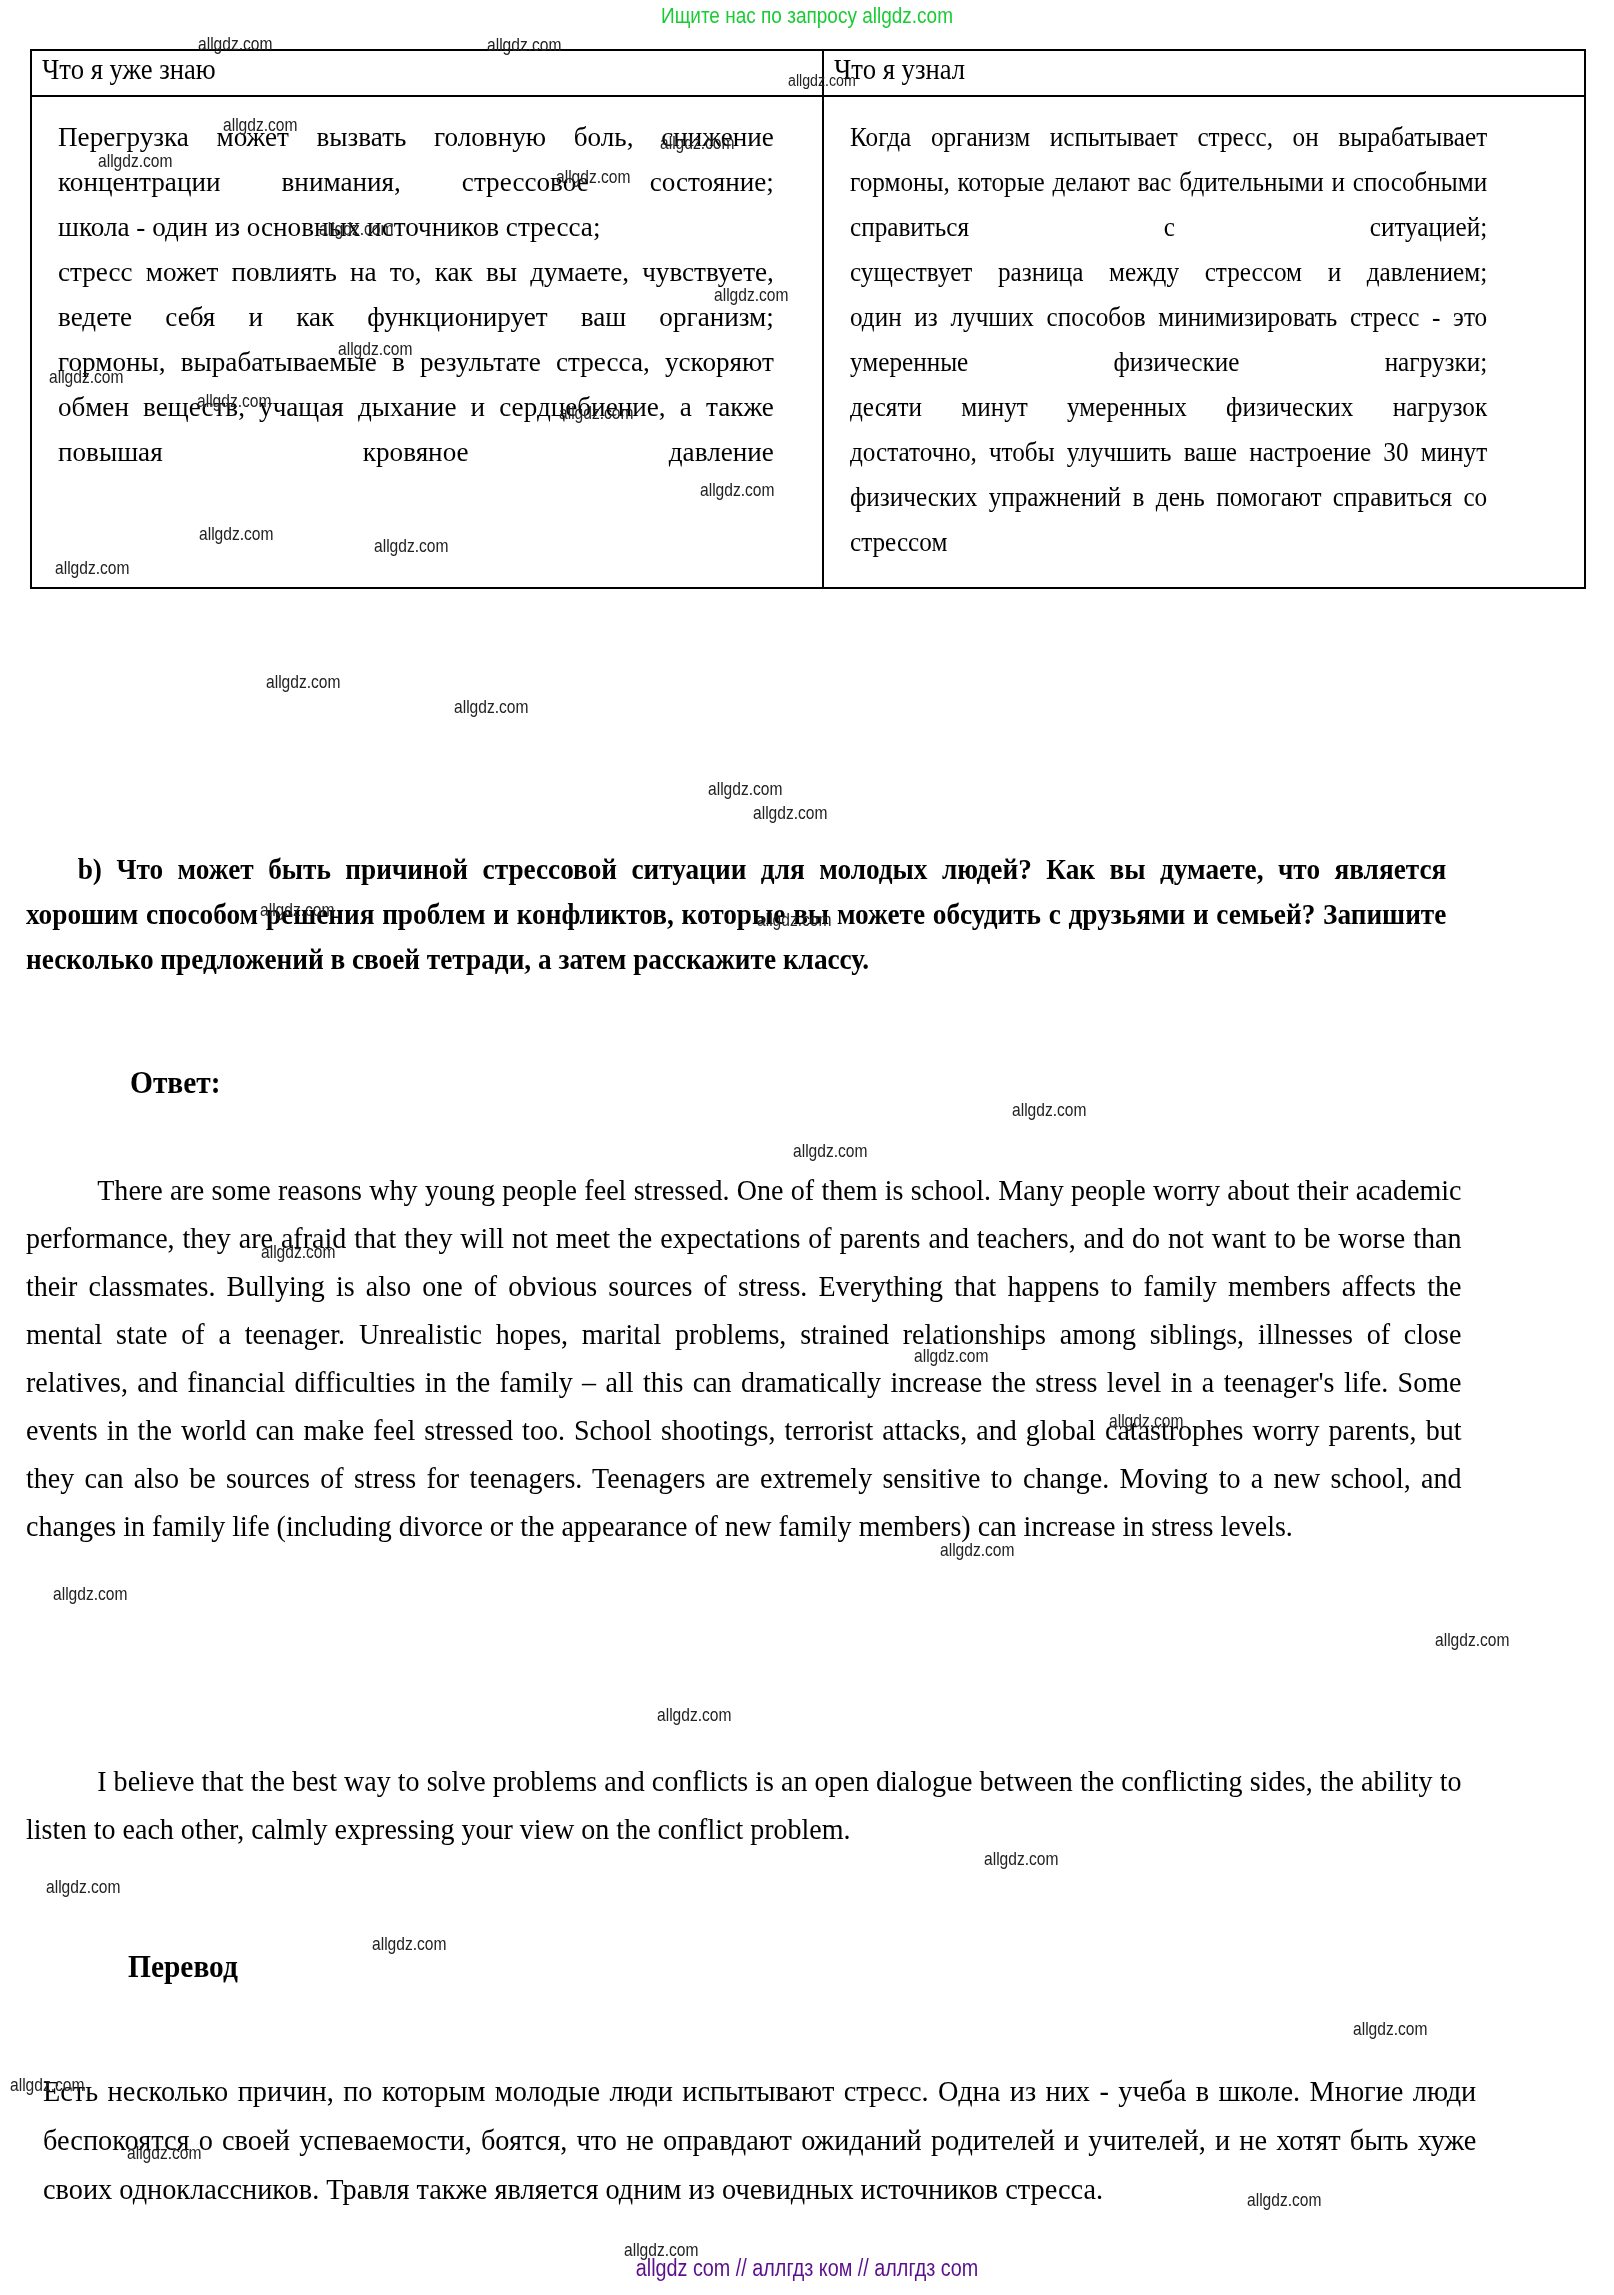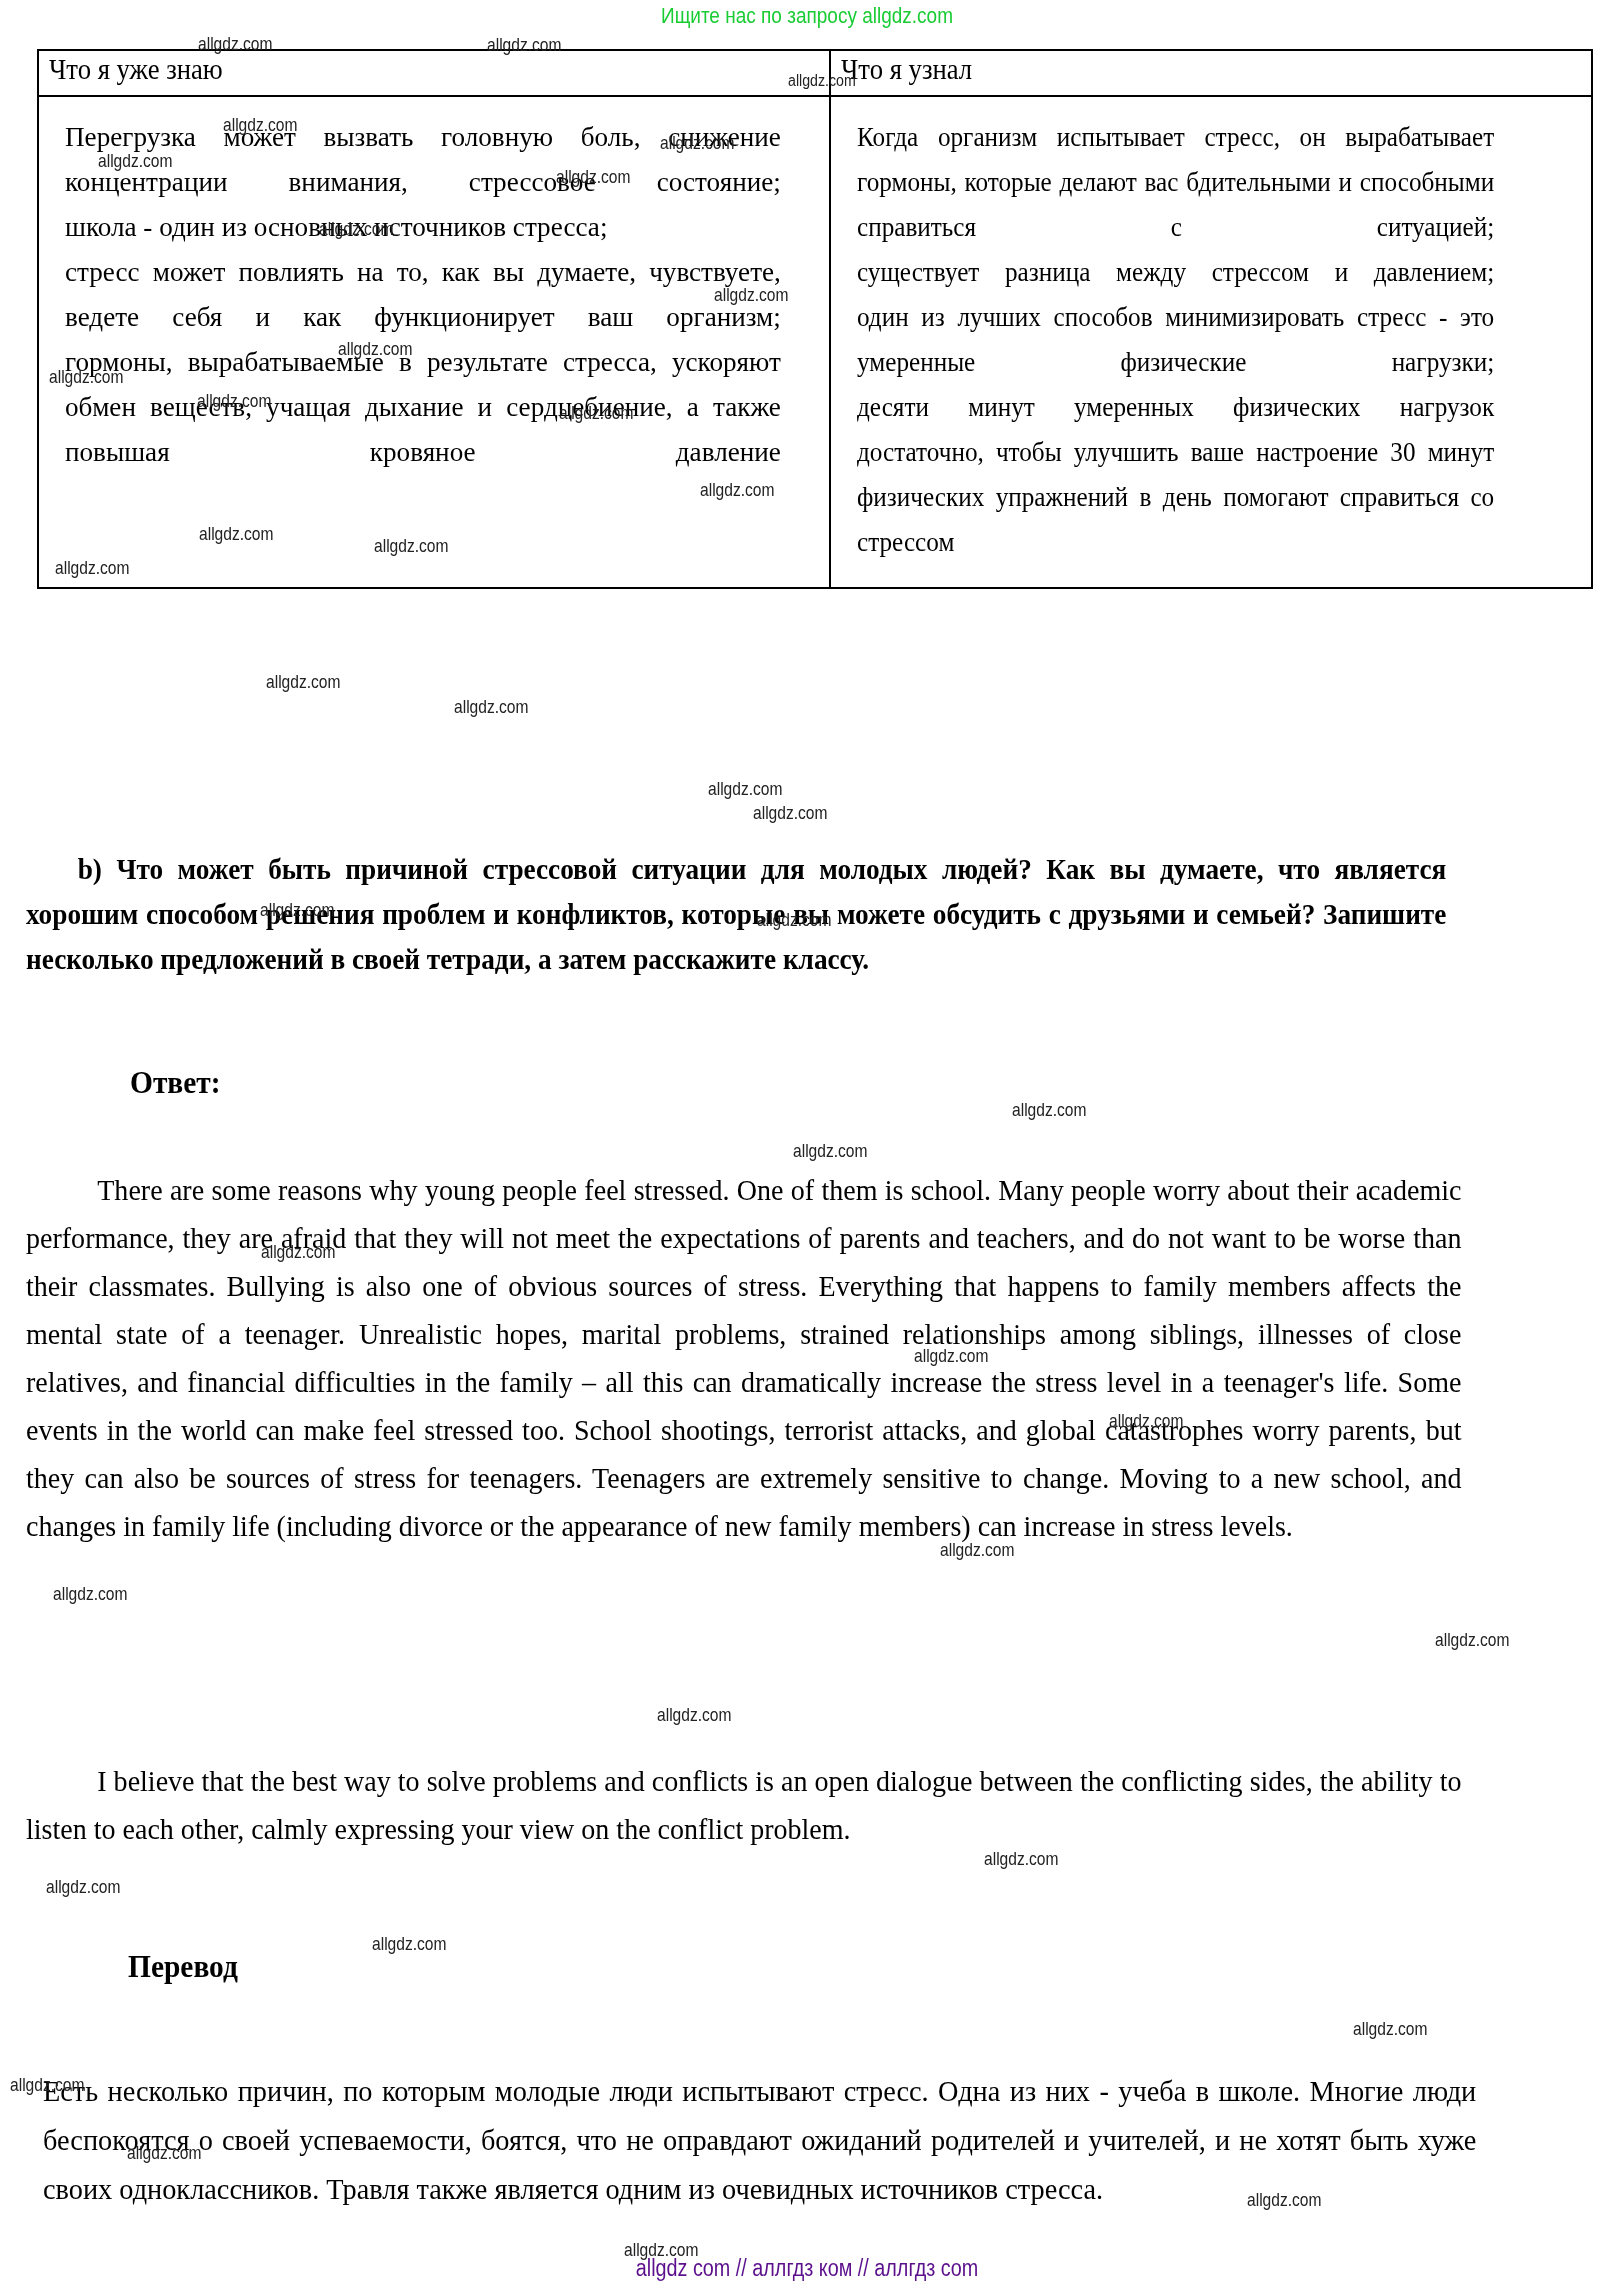--- a/index.html
+++ b/index.html
@@ -40,21 +40,21 @@
     color: #222;
     white-space: nowrap;
     pointer-events: none;
     transform: scaleX(0.82);
     transform-origin: left top;
   }
 
   
   .kwl-table {
     position: absolute;
-    left: 37px;
+    left: 30px;
     top: 49px;
     width: 1511px;
     border-collapse: collapse;
     table-layout: fixed;
   }
   .kwl-table td {
     border: 2.2px solid #000;
     vertical-align: top;
     padding: 1.4px 10px 7.2px 10px;
   }

